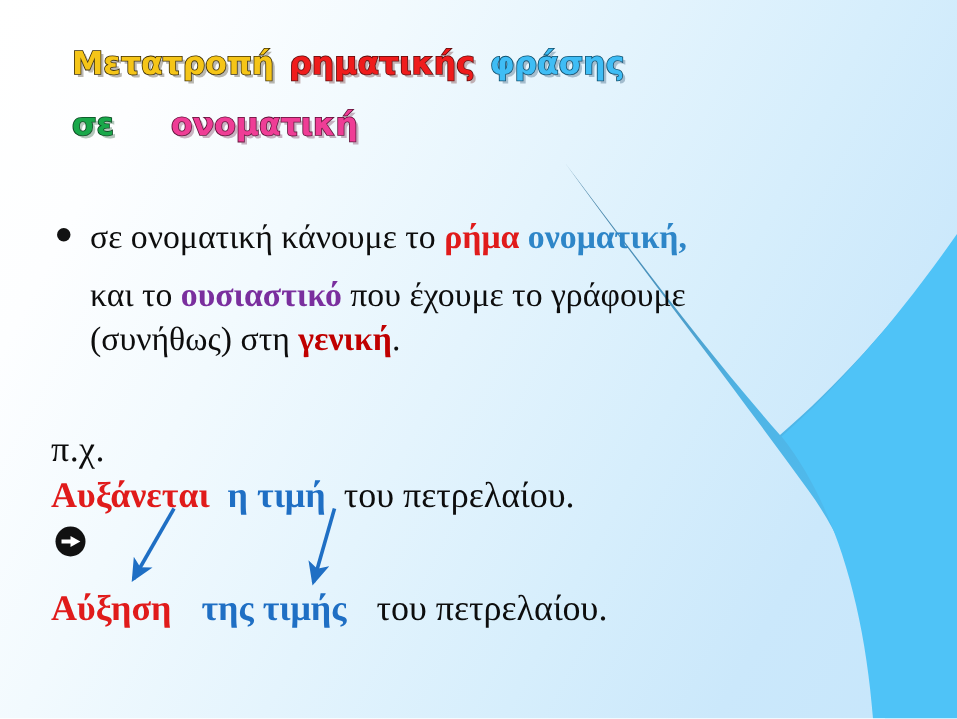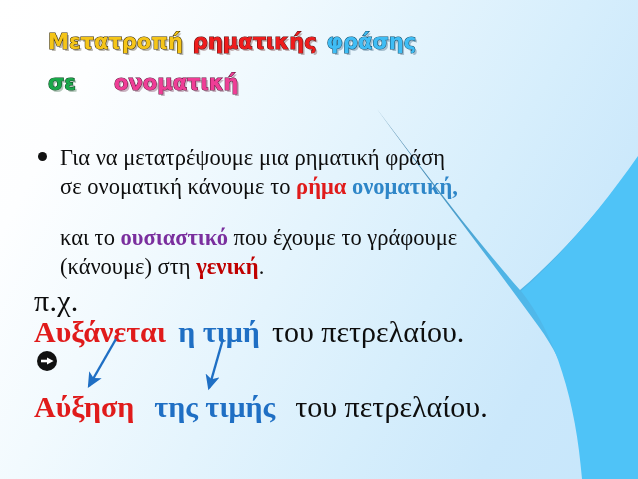--- a/index.html
+++ b/index.html
@@ -83,31 +83,31 @@
     border-radius: 50%;
     background: #121212;
   }
   .b { font-weight: bold; }
   .c-red    { color: #e01b1b; text-align: center; }
   .c-blue   { color: #2e86c8; }
   .c-purple { color: #7a2f9e; }
   .c-crim   { color: #c00000; }
   .c-blue2  { color: #1f6fc4; }
 
-  .gap-lg { margin-top: 22px; }
+  .gap-lg { margin-top: 10px; }
 
   
   #example-block {
     position: absolute;
     left: 34px;
     top: 286px;
     width: 575px;
   }
   .ex-line {
-    font-size: 30px;
+    font-size: 24px;
     line-height: 29px;
     color: #0d0d0d;
     white-space: nowrap;
   }
   #line-px { font-style: normal; letter-spacing: 0.3px; }
   #line-verbal { margin-top: 2px; }
   #hook-row { margin-top: 4px; height: 26px; position: relative; }
   #hook-icon {
     position: absolute;
     left: 2px;
@@ -160,31 +160,30 @@
     </span>
     <span class="title-line">
       <span class="tw tw-green">σε</span><span class="tsp"></span><span class="tw tw-pink">ονοματική</span>
     </span>
   </div>
 
   <div id="body-block">
 
     <div class="para para-indent">
       <span class="bullet-dot"></span>
-      <span>Για να μετατρέψουμε μια ρηματική φράση</span>
     </div>
     <div class="para para-indent">
       <span>σε ονοματική κάνουμε το </span><span class="b c-red">ρήμα</span><span> </span><span class="b c-blue">ονοματική,</span>
     </div>
 
     <div class="para para-indent gap-lg">
       <span>και το </span><span class="b c-purple">ουσιαστικό</span><span> που έχουμε το γράφουμε</span>
     </div>
     <div class="para para-indent">
-      <span>(κάνουμε) στη </span><span class="b c-crim">γενική</span><span>.</span>
+      <span>(συνήθως) στη </span><span class="b c-crim">γενική</span><span>.</span>
     </div>
   </div>
 
   <div id="example-block">
 
     <div class="ex-line" id="line-px">π.χ.</div>
 
     <div class="ex-line" id="line-verbal">
       <span class="b c-red">Αυξάνεται</span><span class="sp-med"></span><span class="b c-blue2">η τιμή</span><span class="sp-med"></span><span>του πετρελαίου.</span>
     </div>

